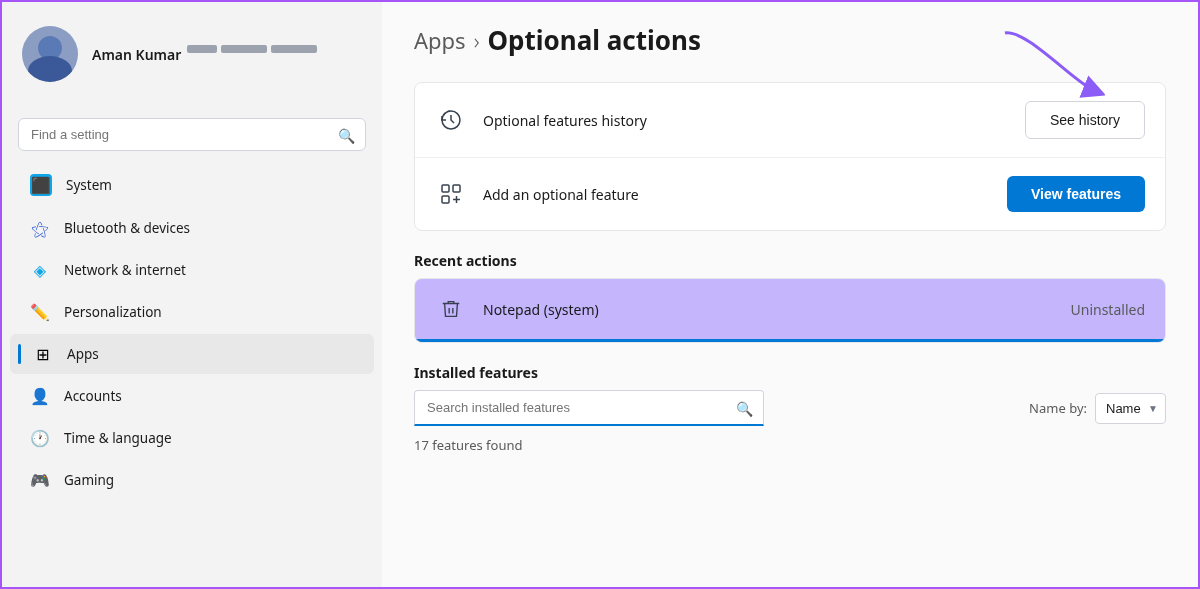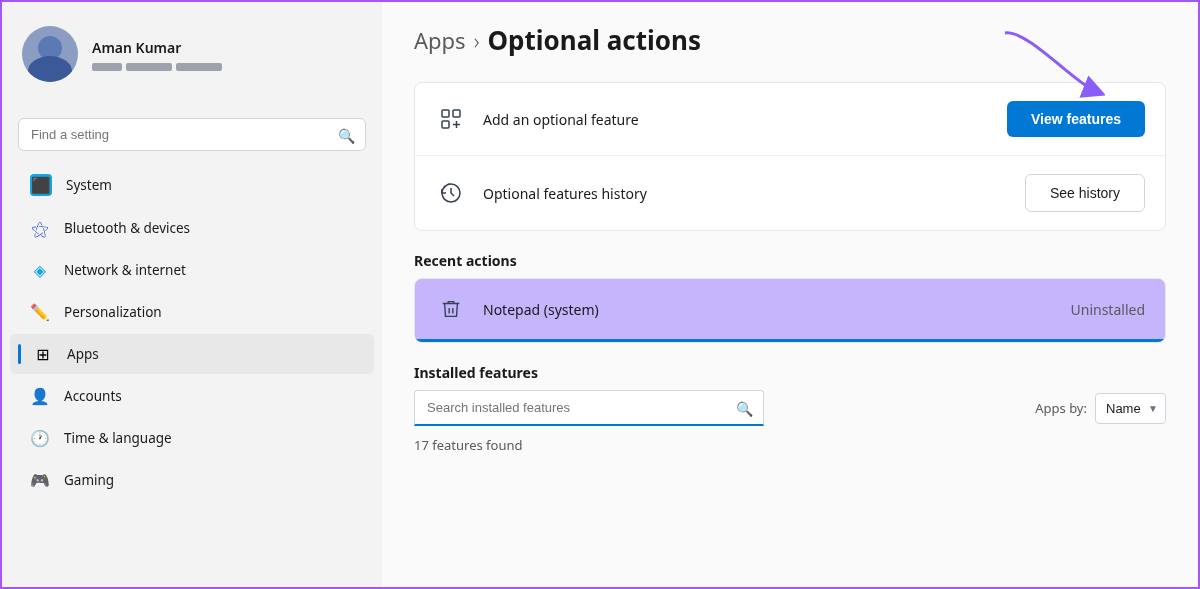--- a/index.html
+++ b/index.html
@@ -55,21 +55,21 @@
       width: 44px;
       height: 30px;
       border-radius: 50% 50% 0 0;
       background: #3b5998;
       bottom: -4px;
       left: 6px;
     }
 
     .user-info {
       display: flex;
-      flex-direction: column;
+      flex-direction: row;
       gap: 6px;
     }
 
     .user-name {
       font-size: 14px;
       font-weight: 600;
       color: #1a1a1a;
     }
 
     .user-bars {
@@ -454,43 +454,43 @@
           </marker>
         </defs>
         <path d="M10,10 C30,5 80,60 100,68" stroke="#8b5cf6" stroke-width="3" fill="none" marker-end="url(#arrowhead)"></path>
       </svg>
     </div>
 
     <div class="card-row">
       <div class="card-icon">
 
         <svg width="24" height="24" viewBox="0 0 24 24" fill="none" stroke="currentColor" stroke-width="1.5">
+          <circle cx="12" cy="12" r="9"></circle>
+          <polyline points="12,7 12,12 15,15"></polyline>
+          <path d="M3,12 A9,9 0 0,1 12,3" stroke-dasharray="3,2"></path>
+          <polyline points="3,8 3,12 7,12"></polyline>
+        </svg>
+      </div>
+      <span class="card-text">Optional features history</span>
+      <button class="btn-secondary">See history</button>
+    </div>
+
+    <div class="card-row">
+      <div class="card-icon">
+
+        <svg width="24" height="24" viewBox="0 0 24 24" fill="none" stroke="currentColor" stroke-width="1.5">
           <rect x="3" y="3" width="7" height="7" rx="1"></rect>
           <rect x="14" y="3" width="7" height="7" rx="1"></rect>
           <rect x="3" y="14" width="7" height="7" rx="1"></rect>
           <line x1="14" y1="17.5" x2="21" y2="17.5"></line>
           <line x1="17.5" y1="14" x2="17.5" y2="21"></line>
         </svg>
       </div>
       <span class="card-text">Add an optional feature</span>
       <button class="btn-primary">View features</button>
-    </div>
-
-    <div class="card-row">
-      <div class="card-icon">
-
-        <svg width="24" height="24" viewBox="0 0 24 24" fill="none" stroke="currentColor" stroke-width="1.5">
-          <circle cx="12" cy="12" r="9"></circle>
-          <polyline points="12,7 12,12 15,15"></polyline>
-          <path d="M3,12 A9,9 0 0,1 12,3" stroke-dasharray="3,2"></path>
-          <polyline points="3,8 3,12 7,12"></polyline>
-        </svg>
-      </div>
-      <span class="card-text">Optional features history</span>
-      <button class="btn-secondary">See history</button>
     </div>
   </div>
 
   <div class="section-title">Recent actions</div>
 
   <div class="recent-actions-card">
     <div class="recent-item">
       <div class="card-icon">
         <svg width="22" height="22" viewBox="0 0 24 24" fill="none" stroke="currentColor" stroke-width="1.5">
           <polyline points="3,6 5,6 21,6"></polyline>
@@ -509,21 +509,21 @@
     <div class="section-title">Installed features</div>
 
     <div class="search-filter-row">
 
       <div class="feature-search-box">
         <input class="feature-search-input" type="text" placeholder="Search installed features" style="">
         <span class="feature-search-icon">🔍</span>
       </div>
 
       <div class="sort-row">
-        <span class="sort-label">Apps by:</span>
+        <span class="sort-label">Name by:</span>
         <div class="select-wrapper">
           <select class="sort-select">
             <option>Name</option>
             <option>Size</option>
             <option>Date</option>
           </select>
           <span class="select-chevron">▼</span>
         </div>
       </div>
 

